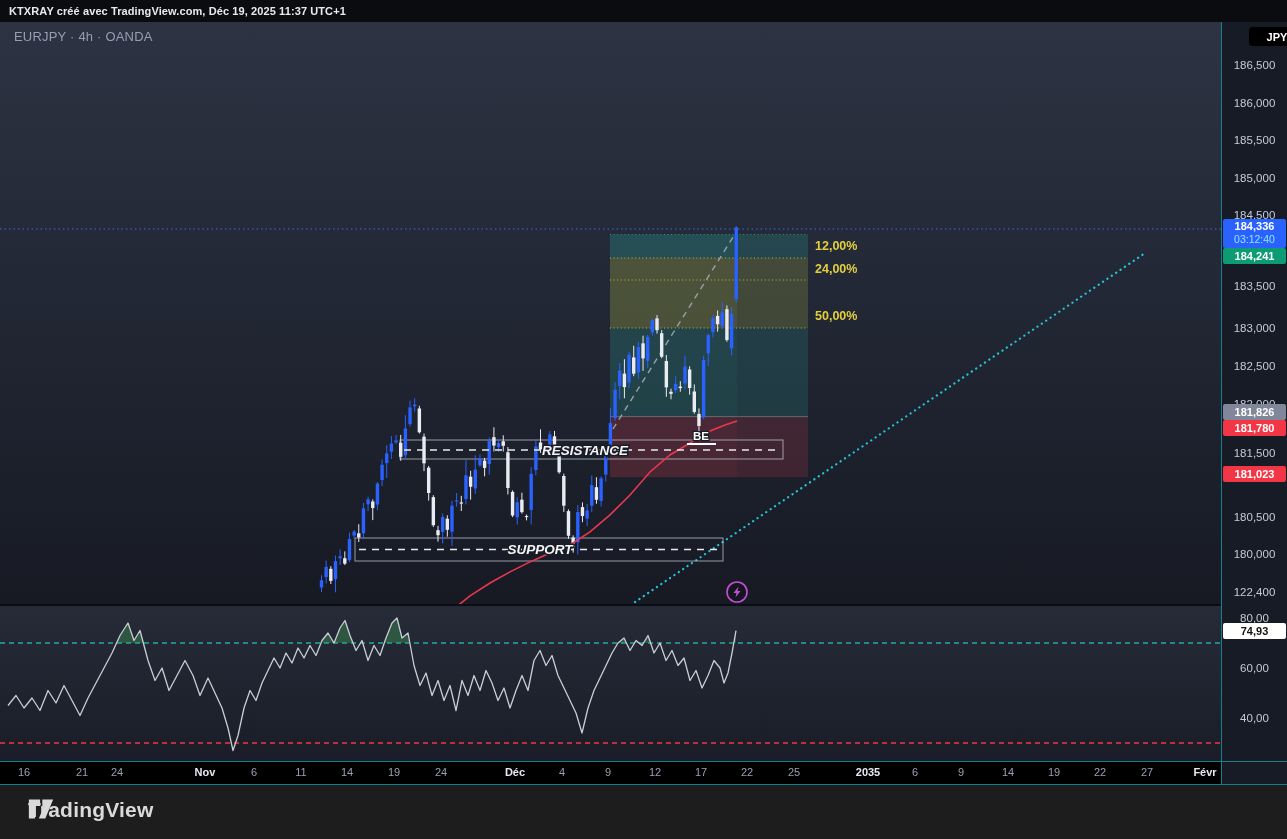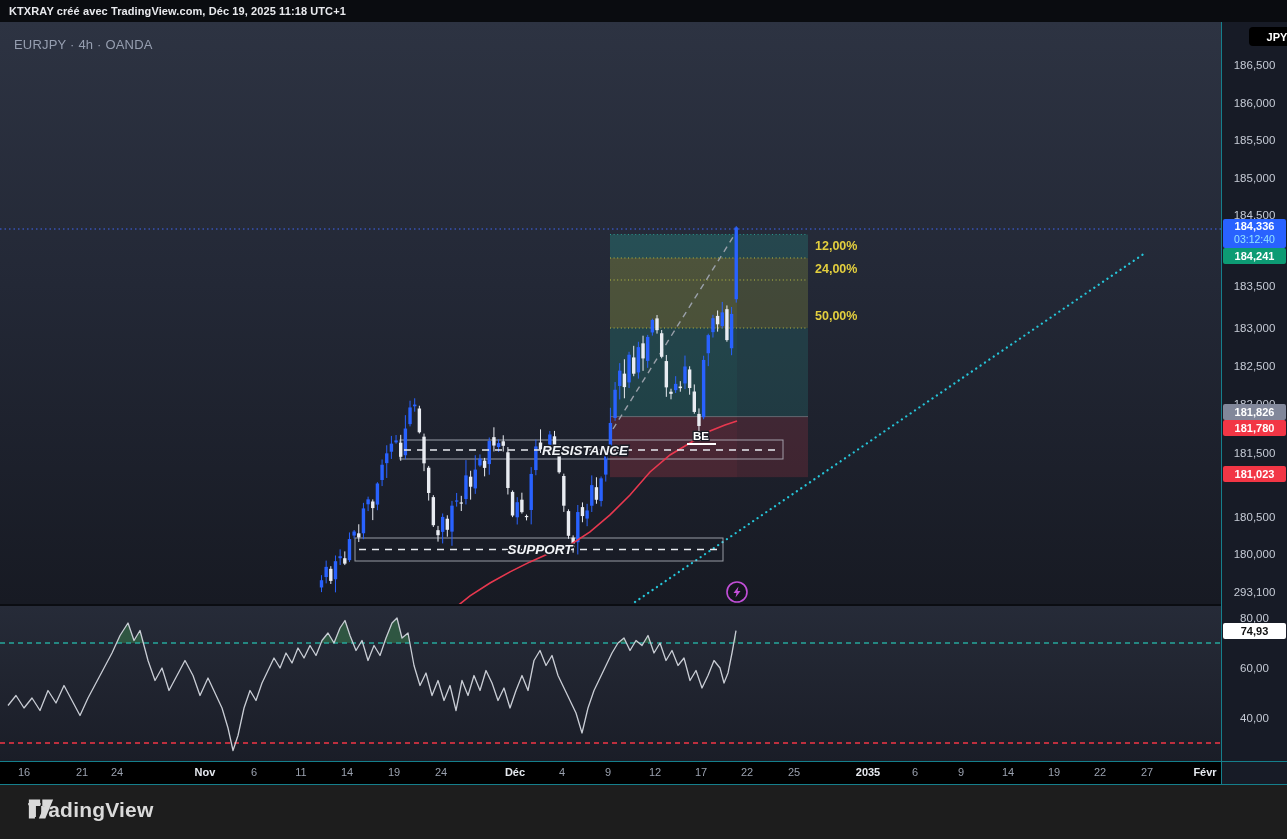--- a/index.html
+++ b/index.html
@@ -23,33 +23,33 @@
   .price-axis{position:absolute;left:1221px;top:0;width:66px;height:763px;
     background:#171b26;border-left:1px solid #157f8c;}
   .price-axis .plabel{position:absolute;left:0;width:100%;text-align:center;
     transform:translateY(-50%);font-size:11.5px;color:#c6cbd6;}
   .currency-btn{position:absolute;left:3px;top:5px;width:56px;height:19px;background:#000;
     color:#fff;font-size:11px;font-weight:bold;border:none;border-radius:4px;
     font-family:"Liberation Sans",sans-serif;cursor:pointer;margin-left:24px;}
   .axis-badge{position:absolute;left:1px;width:63px;border-radius:2px;text-align:center;
     font-size:11px;font-weight:bold;line-height:13px;padding:1.5px 0;z-index:5;}
   .axis-badge .l2{font-weight:normal;font-size:10.5px;}
-  .symbol-header{position:absolute;left:14px;top:15px;font-size:13px;color:#969eb0;
+  .symbol-header{position:absolute;left:14px;top:7px;font-size:13px;color:#969eb0;
     letter-spacing:.2px;cursor:pointer;z-index:4;}
   svg{position:absolute;left:0;top:0;}
   .footer{position:absolute;left:0;top:785px;width:1287px;height:54px;background:#1d1d1d;}
   .tv-logo{position:absolute;left:28px;top:13px;display:flex;align-items:center;gap:9px;}
   .tv-logo-text{color:#dadada;font-size:21px;font-weight:bold;letter-spacing:.2px;}
 </style>
 </head>
 <body>
 
 <div class="screen">
   <div class="attribution-bar">
-    <span>KTXRAY créé avec TradingView.com, Déc 19, 2025 11:18 UTC+1</span>
+    <span>KTXRAY créé avec TradingView.com, Déc 19, 2025 11:37 UTC+1</span>
   </div>
 
   <div class="chart-area">
     <div class="price-pane">
       <svg id="price-svg" width="1221" height="582" viewBox="0 0 1221 582">
           <line x1="635" y1="580" x2="1145" y2="231" stroke="#26c6da" stroke-width="2.2" stroke-dasharray="0.1 5.2" stroke-linecap="round"></line>
           <g>
             <rect x="610" y="212.5286" width="127" height="23.449399999999997" fill="rgba(42,166,152,0.30)"></rect>
             <rect x="737" y="212.5286" width="71" height="23.449399999999997" fill="rgba(42,166,152,0.30)" opacity="0.78"></rect>
             <rect x="610" y="235.978" width="127" height="22.01679999999999" fill="rgba(172,182,70,0.30)"></rect>
@@ -316,21 +316,21 @@
         <div class="plabel" style="top: 118px;">185,500</div>
         <div class="plabel" style="top: 156px;">185,000</div>
         <div class="plabel" style="top: 193px;">184,500</div>
         <div class="plabel" style="top: 264px;">183,500</div>
         <div class="plabel" style="top: 306px;">183,000</div>
         <div class="plabel" style="top: 344px;">182,500</div>
         <div class="plabel" style="top: 382px;">182,000</div>
         <div class="plabel" style="top: 419px; margin-top: 12px;">181,500</div>
         <div class="plabel" style="top: 495px;">180,500</div>
         <div class="plabel" style="top: 532px;">180,000</div>
-        <div class="plabel" style="top: 570px;">293,100</div>
+        <div class="plabel" style="top: 570px;">122,400</div>
         <div class="plabel" style="top: 596px;">80,00</div>
         <div class="plabel" style="top: 646px;">60,00</div>
         <div class="plabel" style="top: 696px;">40,00</div>
         <div class="axis-badge" style="background: rgb(41, 98, 255); color: rgb(255, 255, 255); top: 196.5px;">
           <div>184,336</div>
           <div class="l2" style="color: rgb(147, 228, 255);">03:12:40</div>
         </div>
         <div class="axis-badge" style="background: rgb(13, 155, 116); color: rgb(255, 255, 255); top: 226px;">
           <div>184,241</div>
         </div>

